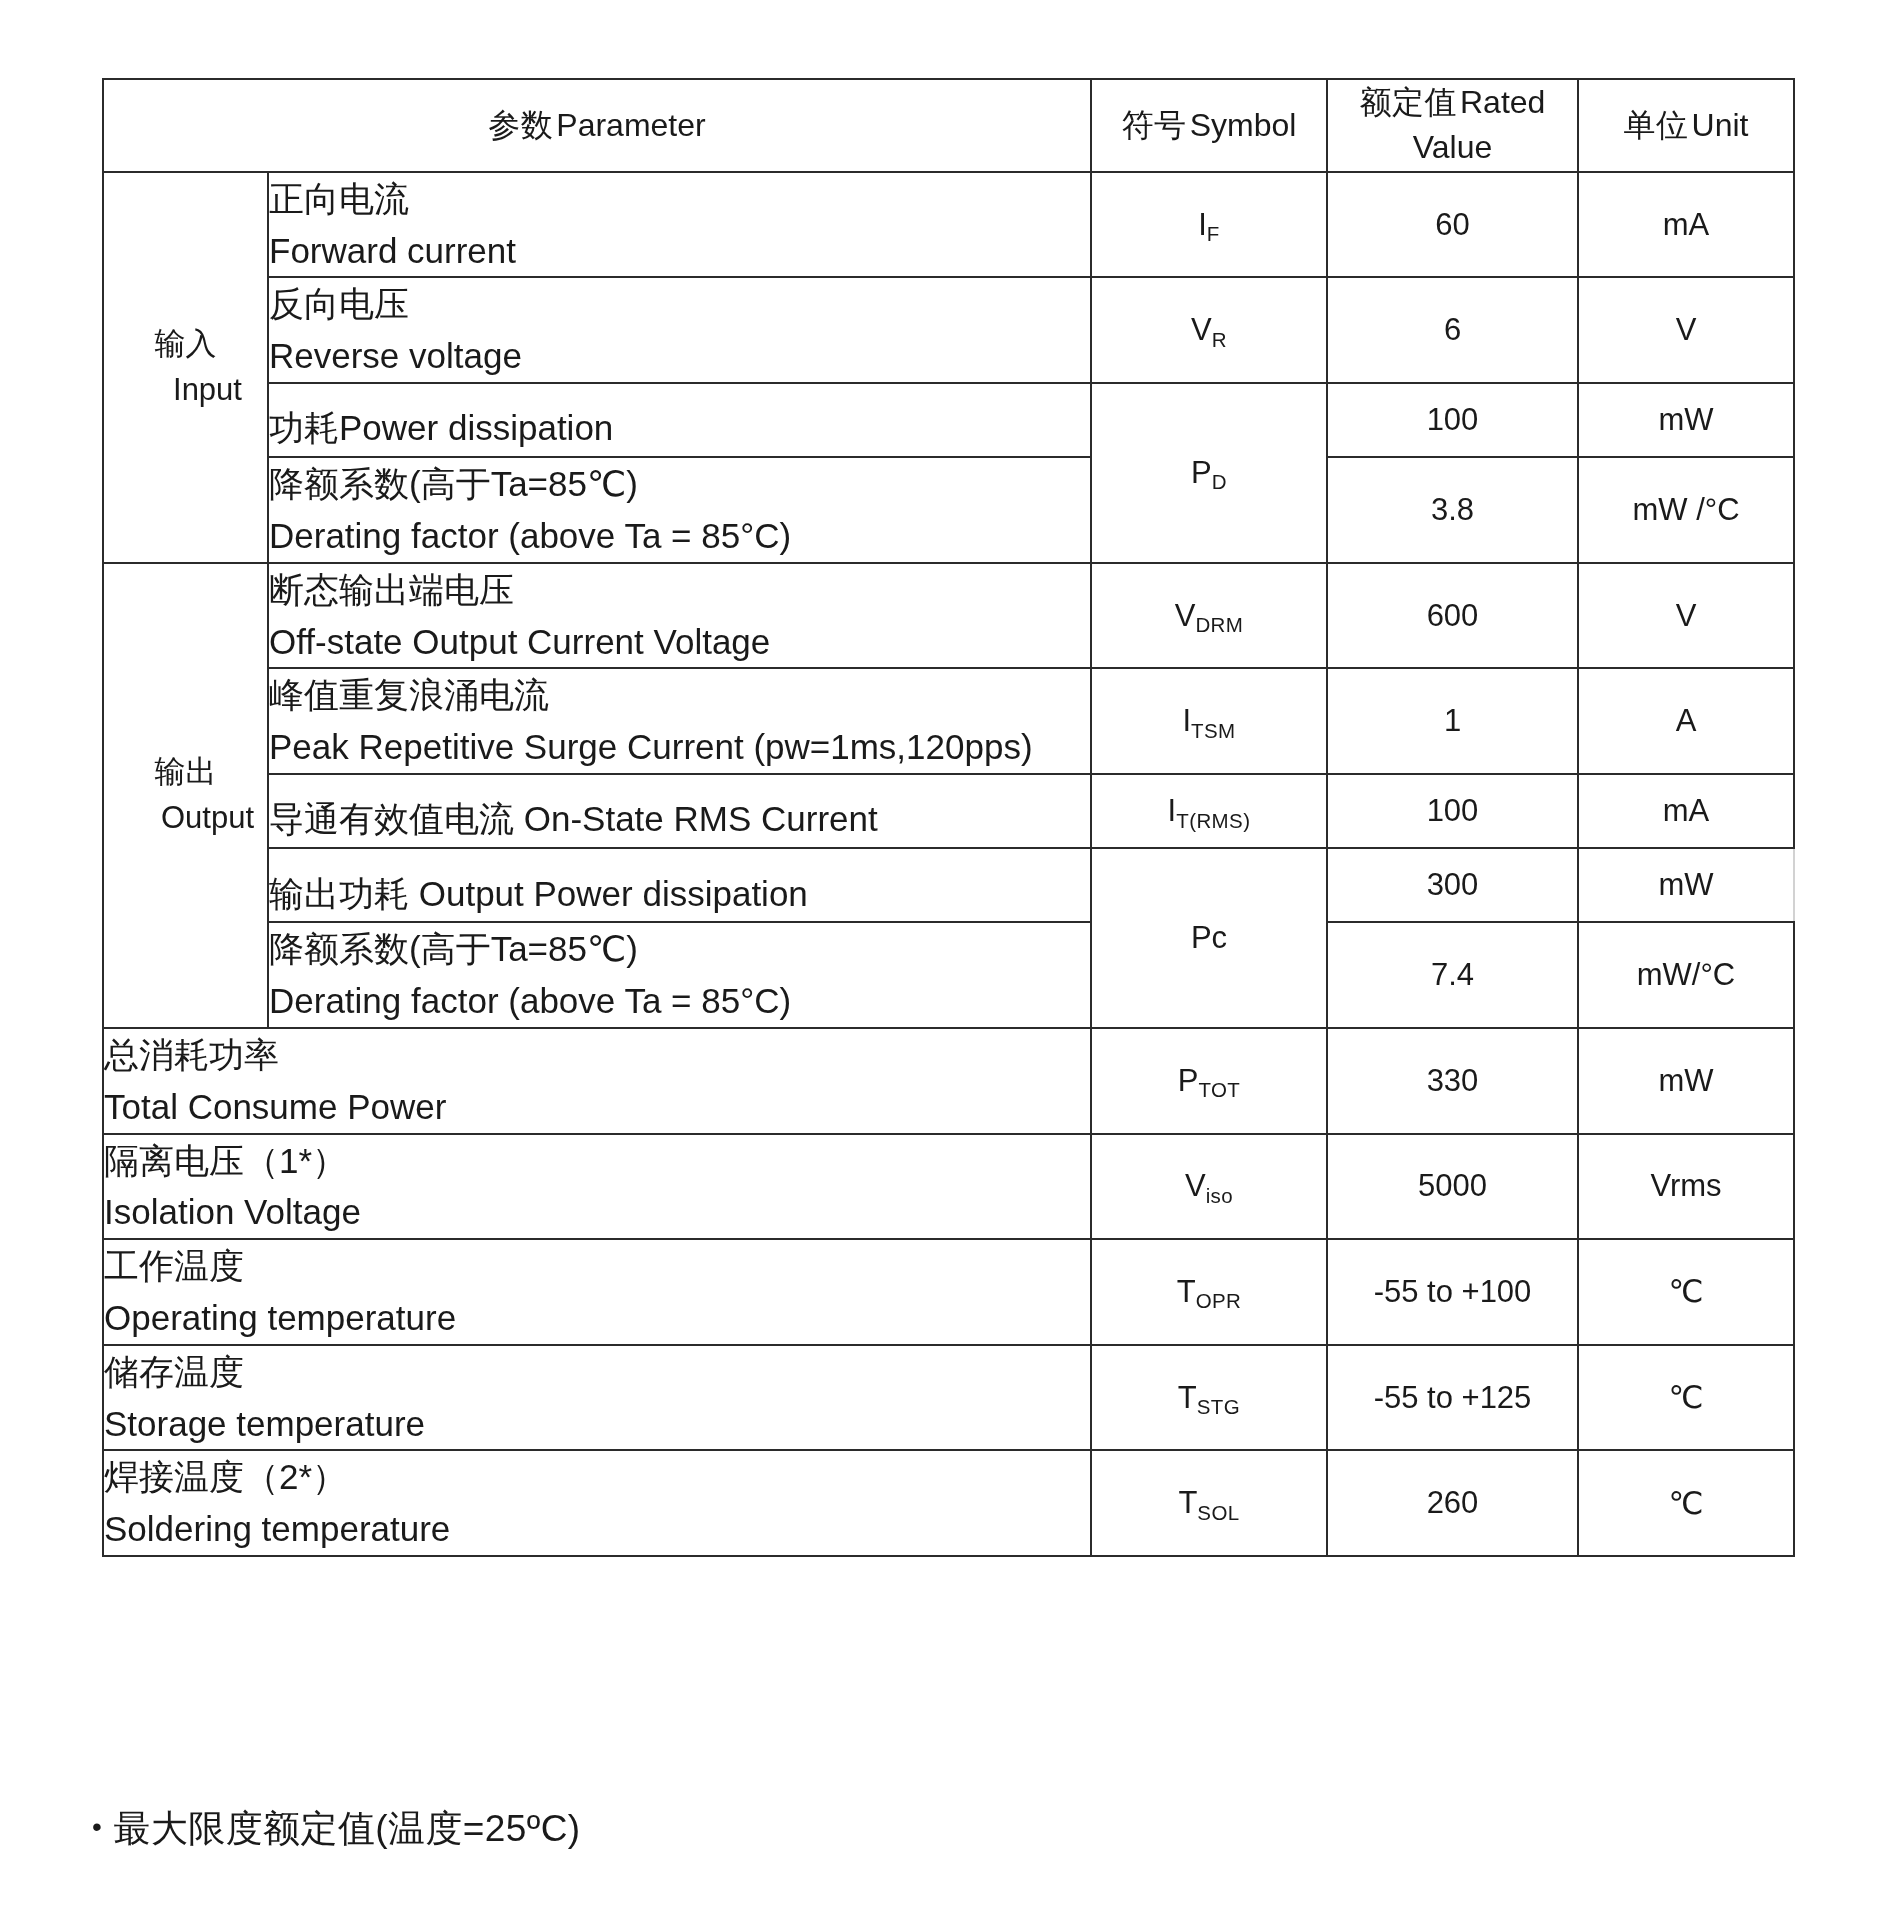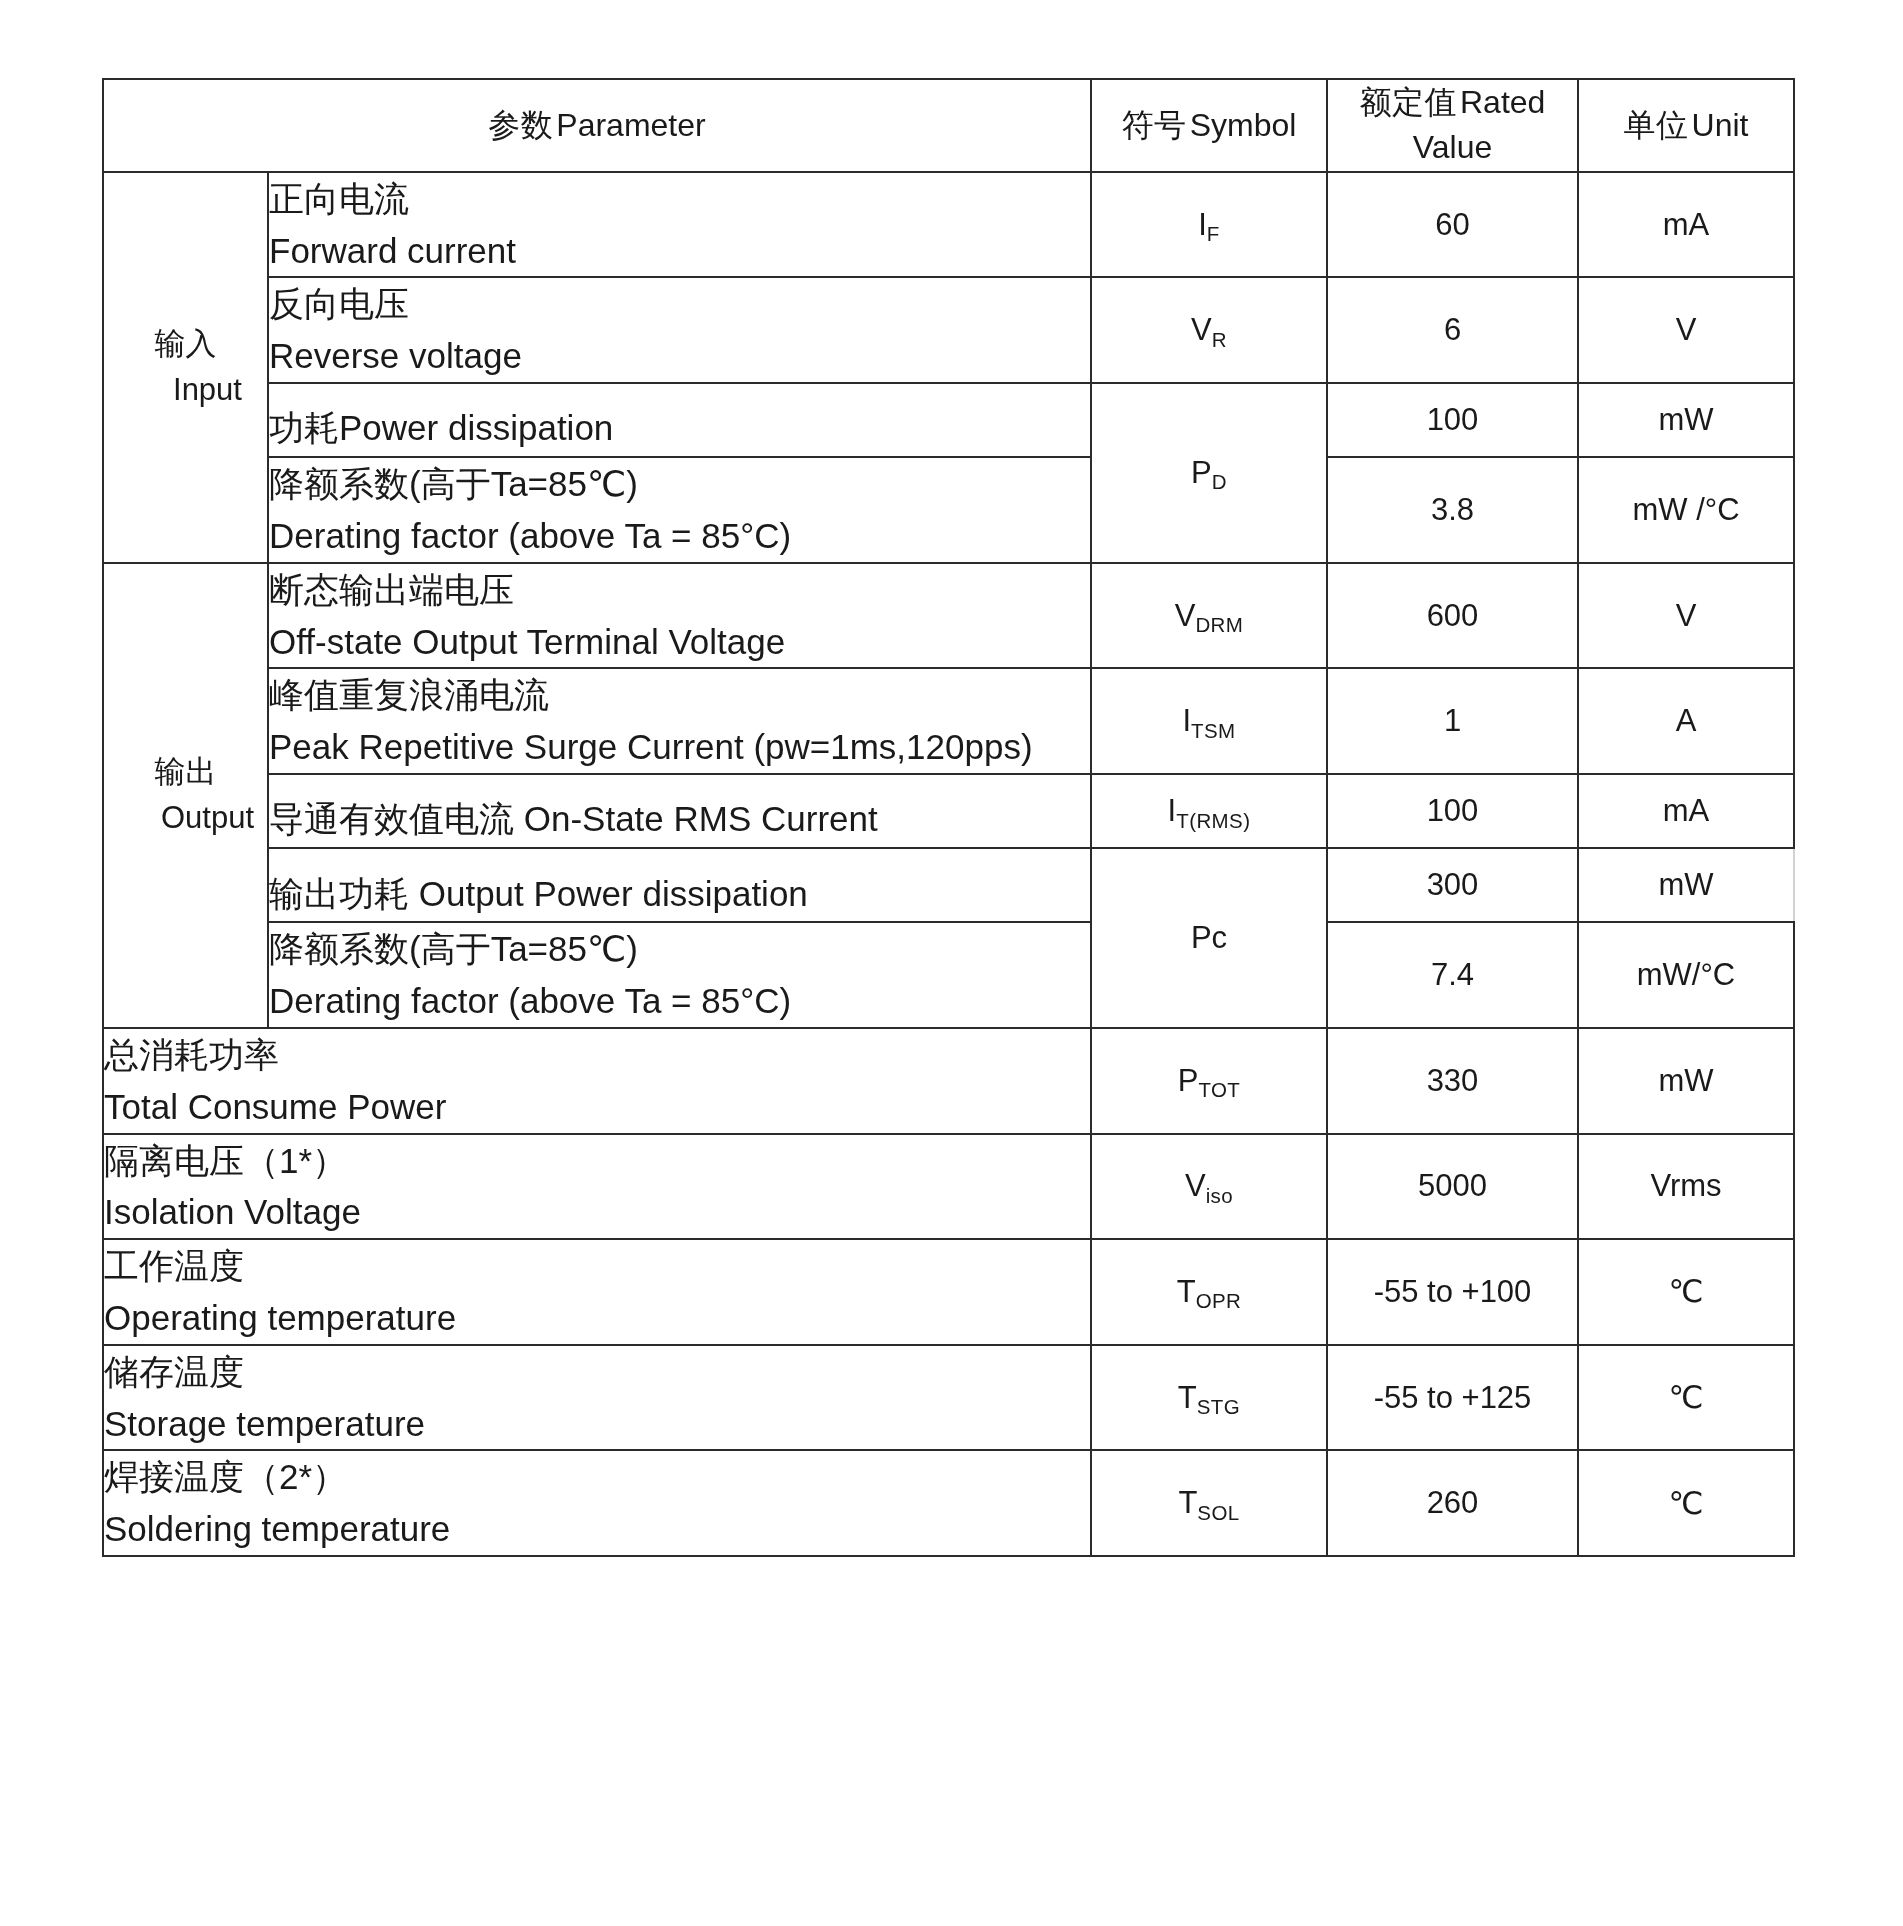--- a/index.html
+++ b/index.html
@@ -217,21 +217,21 @@
           <td class="unit-cell">mW /°C</td>
         </tr>
 
         <tr>
           <td class="group-cell" rowspan="5">
             <span class="cn">输出</span>
             <span class="en">Output</span>
           </td>
           <td class="param-cell">
             <span class="line-cn">断态输出端电压</span>
-            <span class="line-en">Off-state Output Terminal Voltage</span>
+            <span class="line-en">Off-state Output Current Voltage</span>
           </td>
           <td class="sym-cell"><span>V</span><span class="sub">DRM</span></td>
           <td class="val-cell">600</td>
           <td class="unit-cell">V</td>
         </tr>
 
         <tr>
           <td class="param-cell">
             <span class="line-cn">峰值重复浪涌电流</span>
             <span class="line-en">Peak Repetitive Surge Current (pw=1ms,120pps)</span>
@@ -314,15 +314,18 @@
             <span class="line-en">Soldering temperature</span>
           </td>
           <td class="sym-cell"><span>T</span><span class="sub">SOL</span></td>
           <td class="val-cell">260</td>
           <td class="unit-cell">℃</td>
         </tr>
       </tbody>
     </table>
   </div>
 
+  <div class="footnote">
+    <span class="bullet">•</span><span>最大限度额定值(温度=25ºC)</span>
+  </div>
 
 </div>
 
 
 </body></html>

